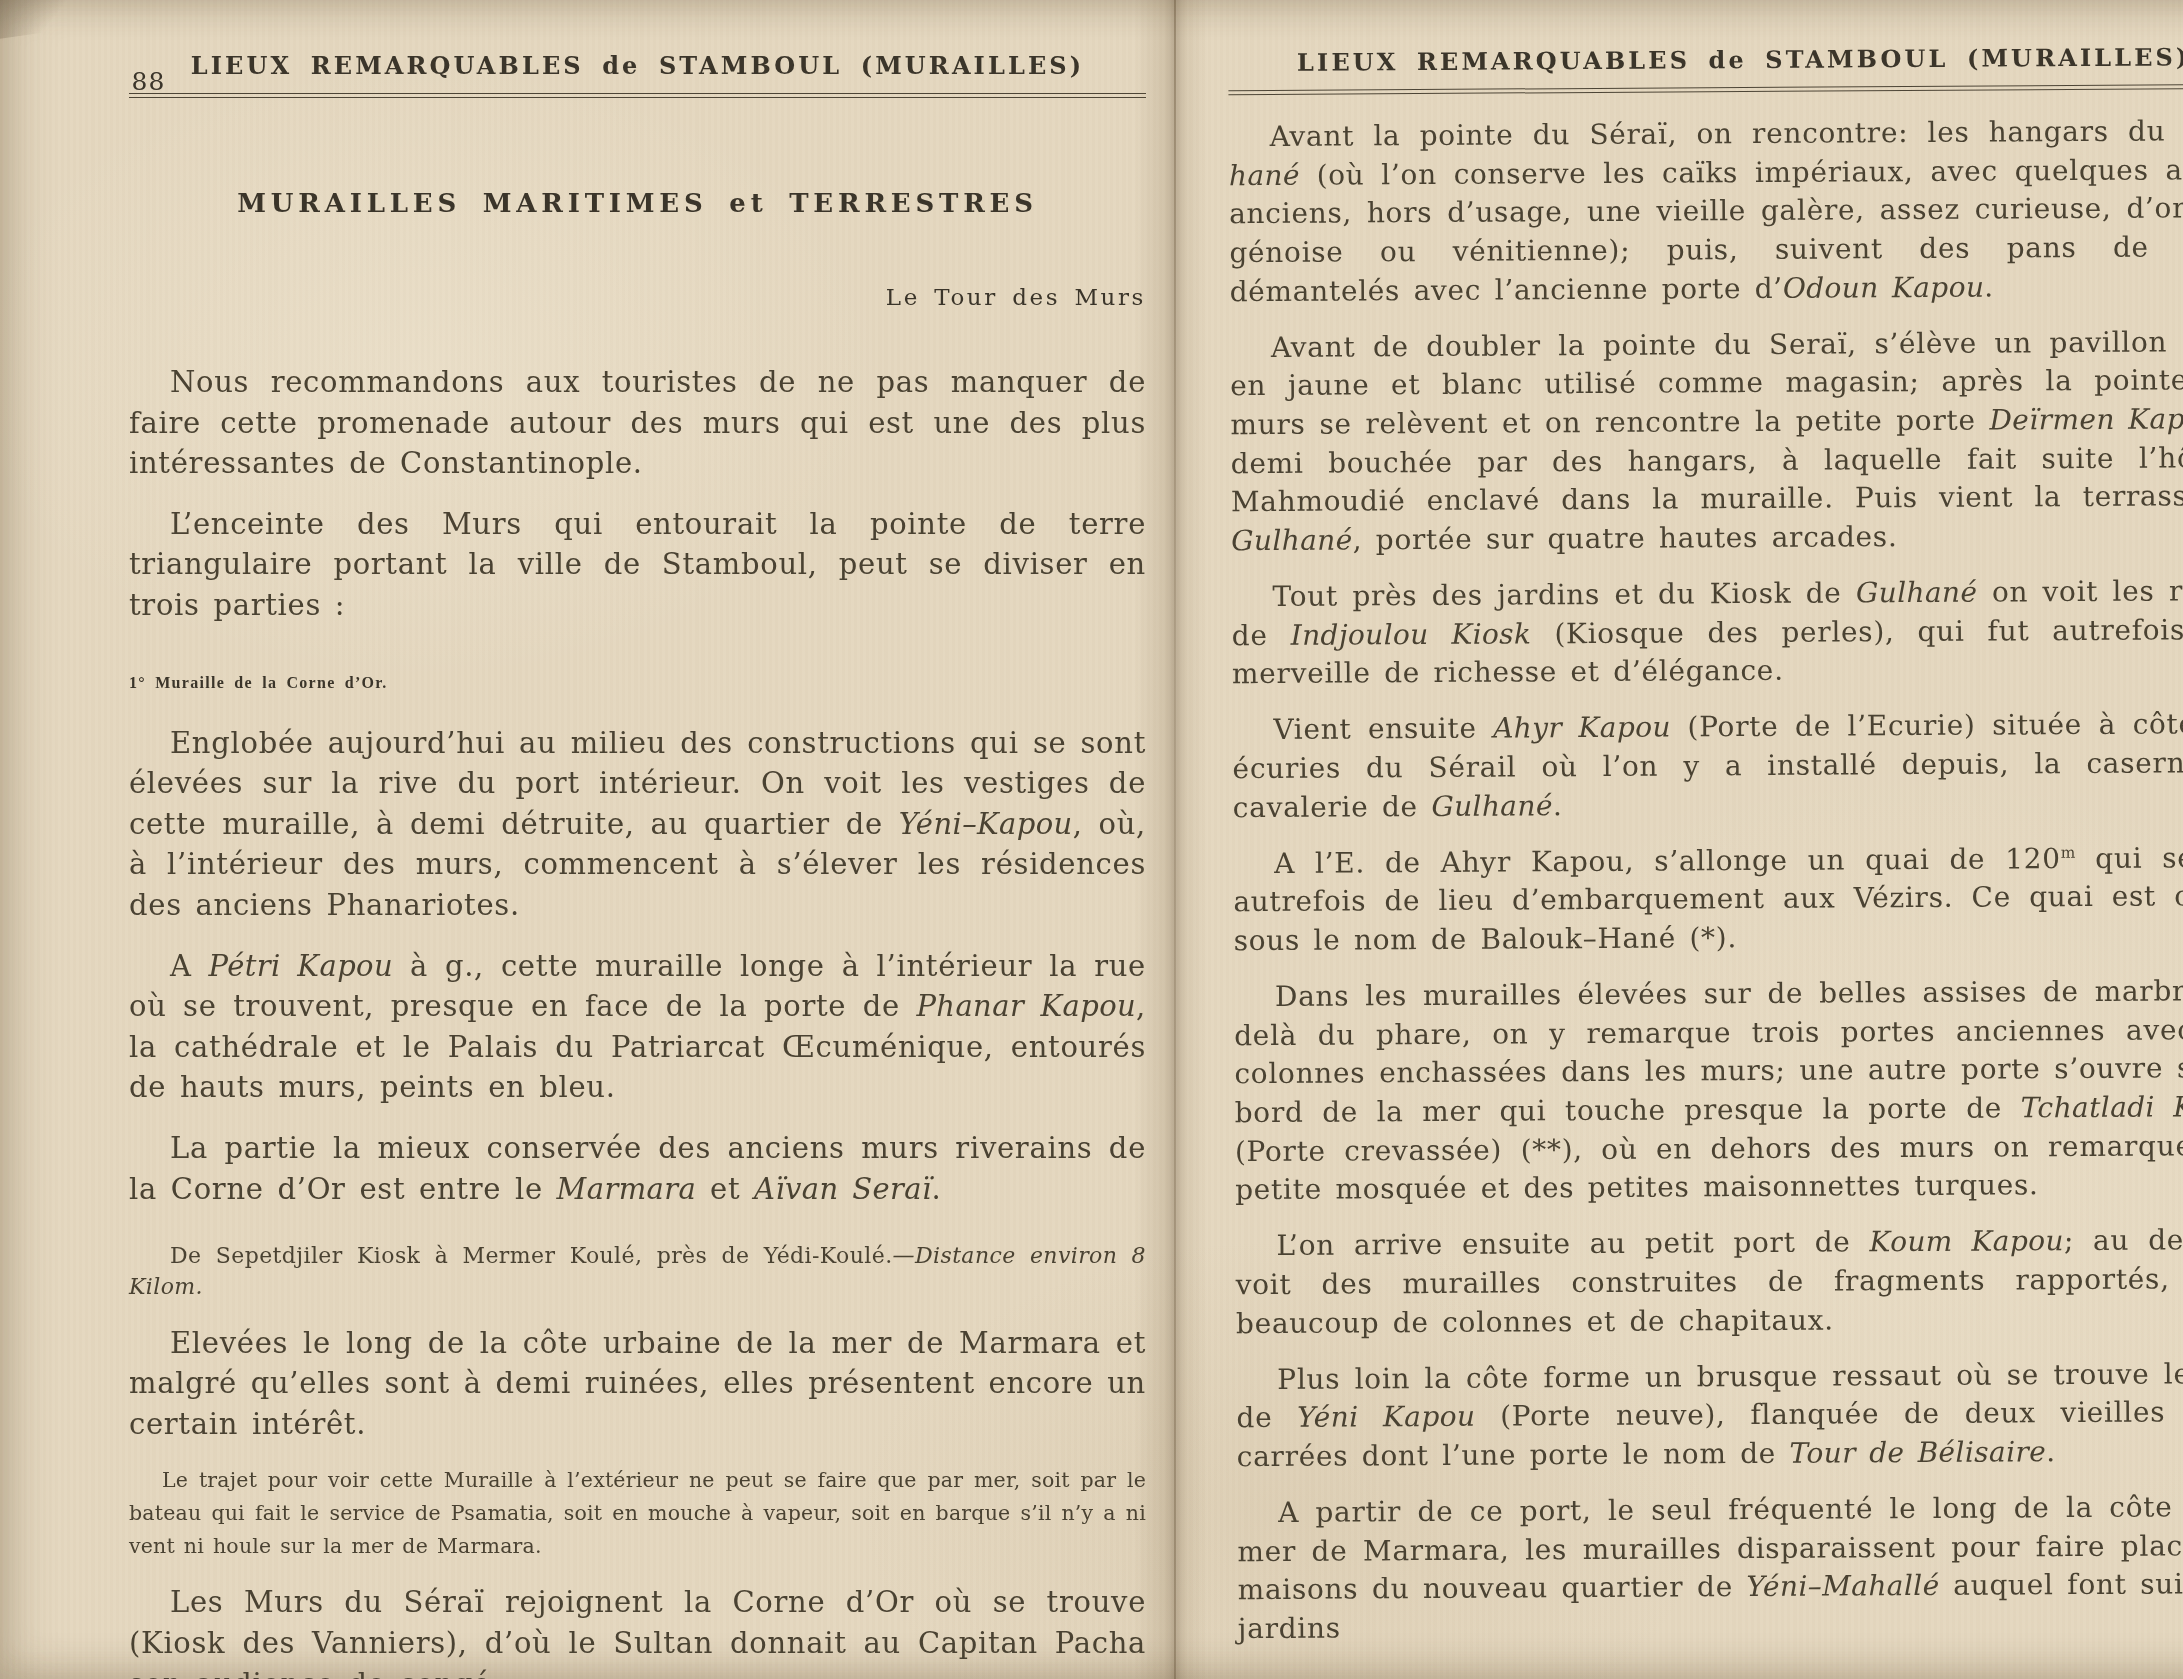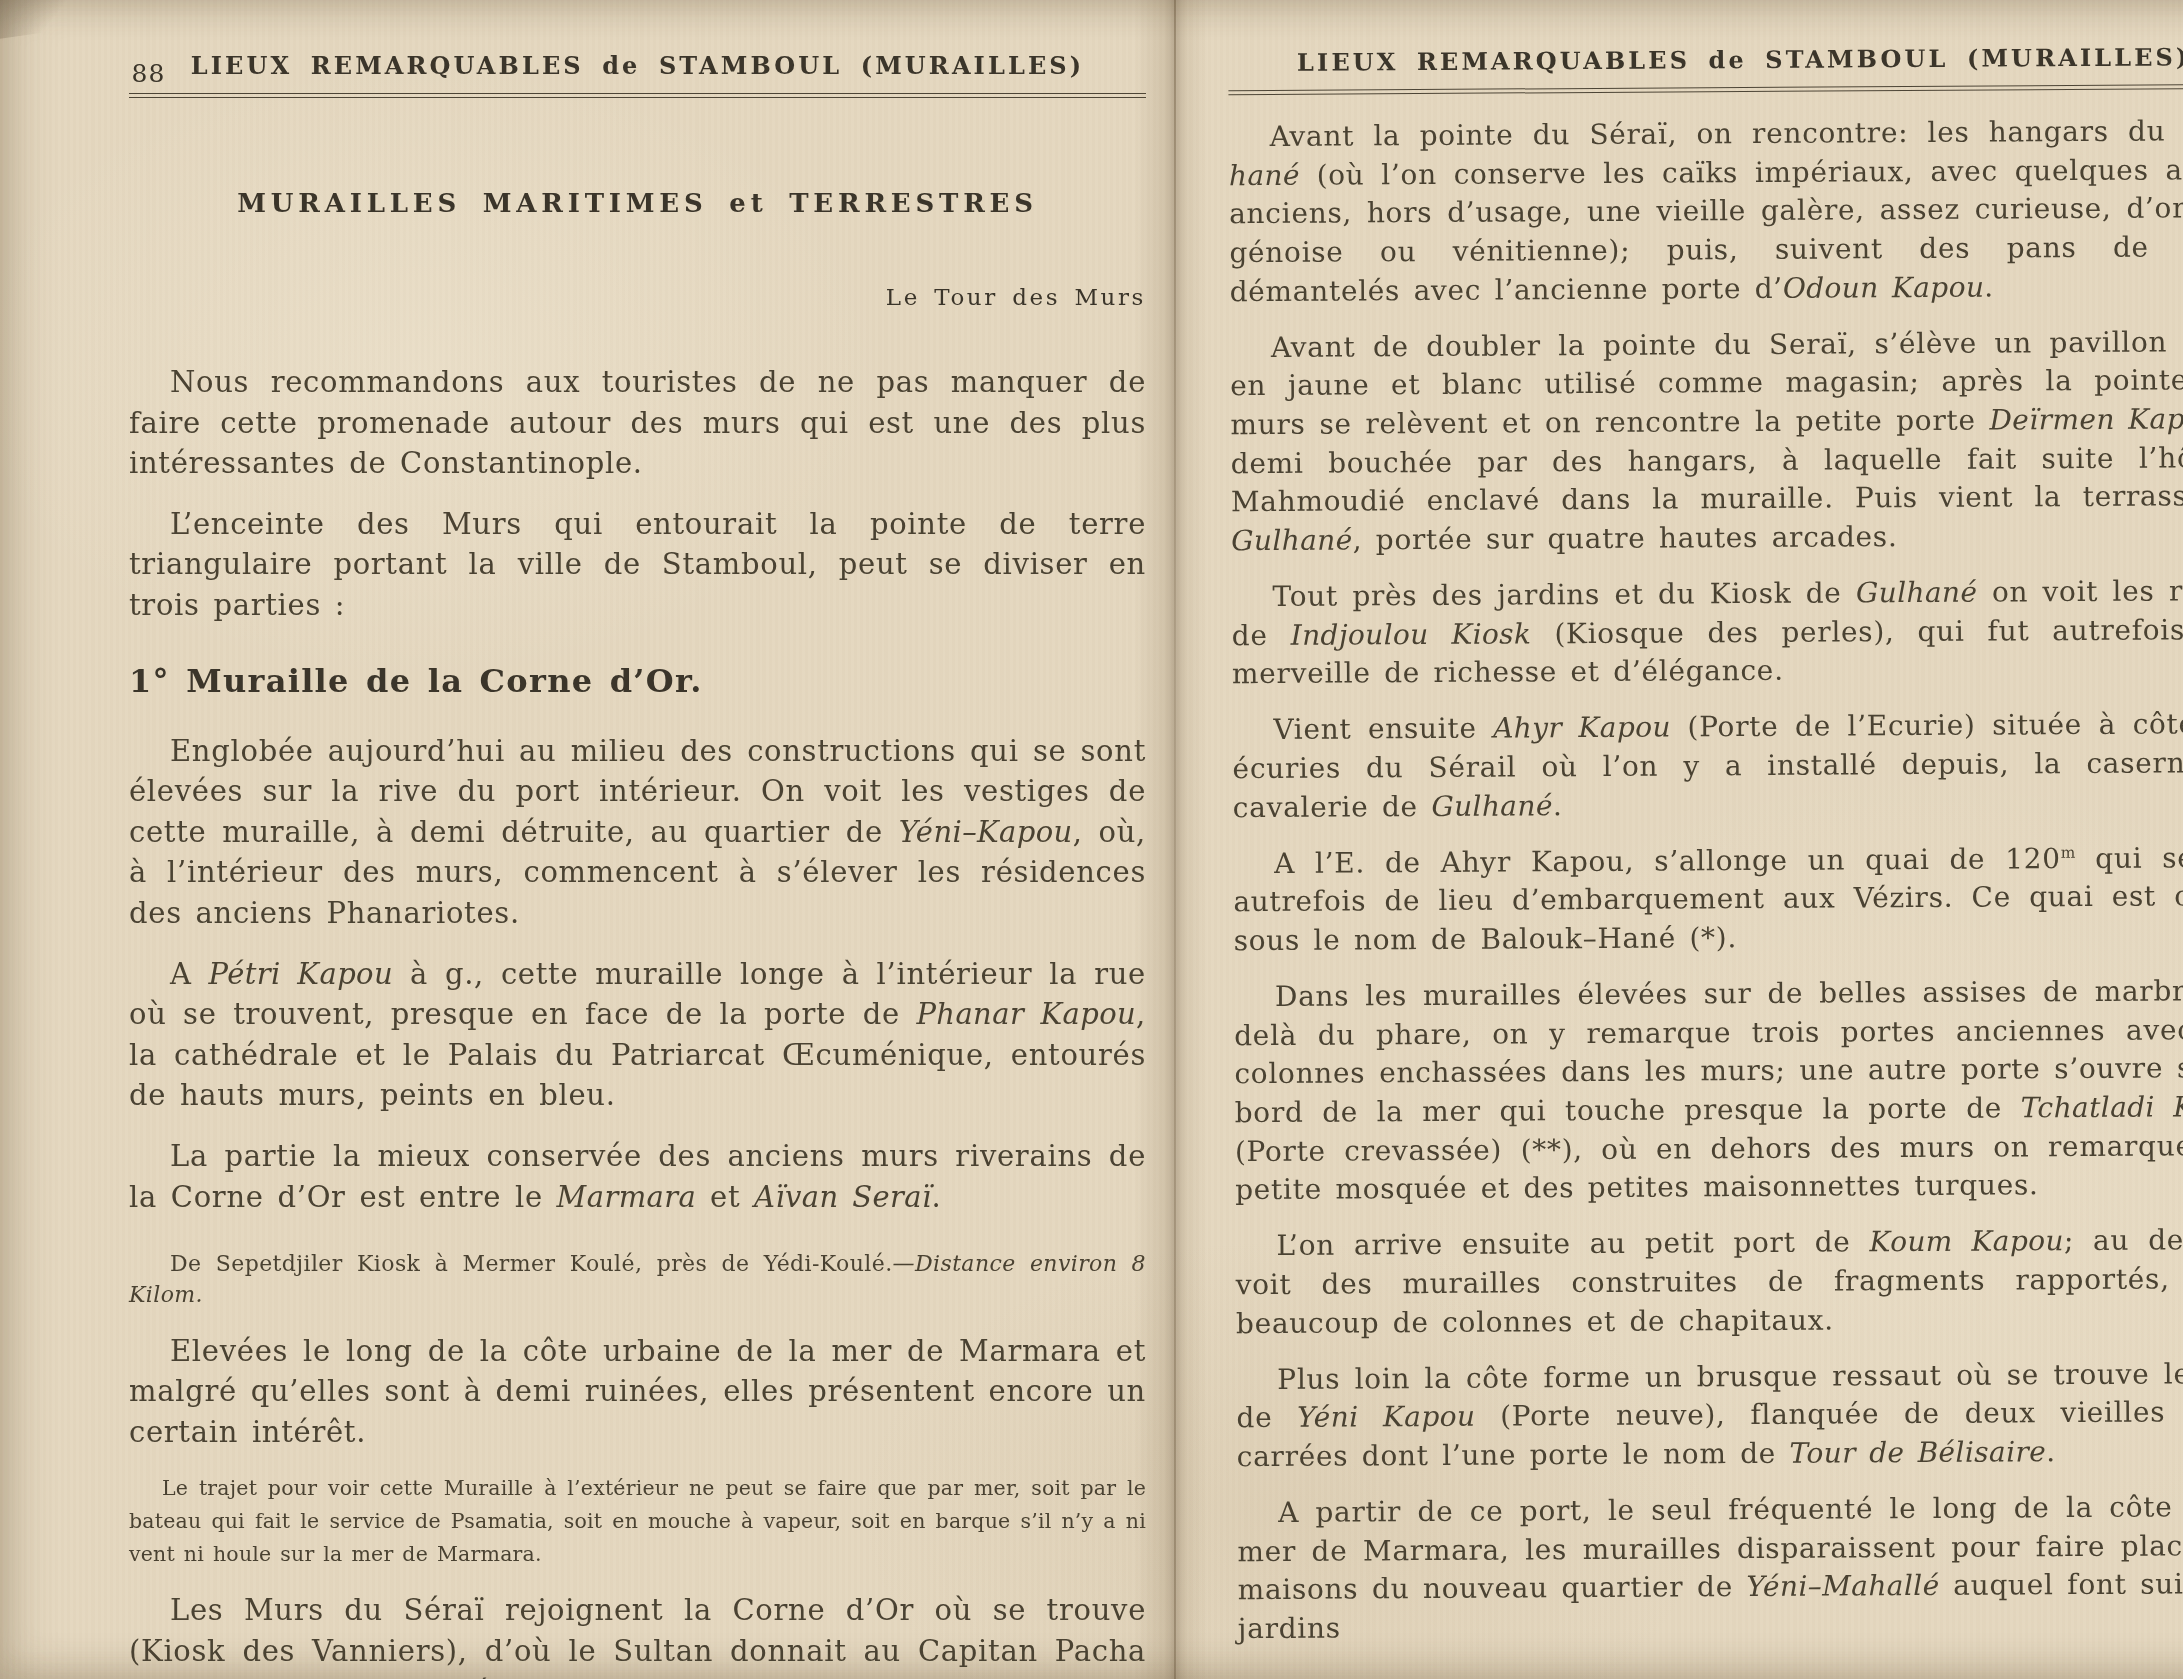--- a/index.html
+++ b/index.html
@@ -46,21 +46,21 @@
 
   .running-header{position:absolute;height:35px;white-space:nowrap;}
   .page.left  .running-header{top:51px;left:129px;width:1017px;}
   .page.right .running-header{top:45px;left:65px;width:1031px;}
   .header-title{
     position:absolute;left:50%;transform:translateX(-50%);
     font-weight:bold;font-size:24px;letter-spacing:3.1px;word-spacing:7px;
     color:var(--header-ink,#3b352a);
   }
   .pagenum{position:absolute;font-size:25px;letter-spacing:0.9px;color:var(--header-ink,#3b352a);}
-  .page.left  .pagenum{left:2.6px;top:8px;}
+  .page.left  .pagenum{left:2.6px;top:16px;}
 
   .header-rule{height:3.1px;border-top:1.7px solid var(--rule,#4d4536);border-bottom:0.9px solid var(--rule,#4d4536);position:absolute;}
   .page.left  .header-rule{top:93px;left:129px;width:1017px;}
   .page.right .header-rule{top:87px;left:65px;width:1031px;}
 
   .content-col{position:absolute;}
   .page.left  .content-col{top:101px;left:129px;width:1017px;}
   .page.right .content-col{top:90px;left:65px;width:1031px;}
 
   p{margin:0;}
@@ -71,22 +71,22 @@
   .t-sub{
     text-align:right;font-weight:normal;font-size:23px;letter-spacing:2.6px;word-spacing:4.4px;
     margin-top:66px;color:var(--header-ink,#3b352a);
   }
   .t-body{
     font-size:29px;line-height:1.40;text-align:justify;text-align-last:left;
     text-indent:41px;margin-top:20px;letter-spacing:0.7px;word-spacing:3.9px;
   }
   .t-sub + .t-body{margin-top:52px;}
   .t-heading{
-    font-size:32px;font-weight:bold;letter-spacing:1.3px;word-spacing:3.9px;
-    margin-top:36px;color:var(--header-ink,#3b352a);
+    font-size:16px;font-weight:bold;letter-spacing:1.3px;word-spacing:3.9px;
+    margin-top:48px;color:var(--header-ink,#3b352a);font-family:Liberation Serif, serif;
   }
   .t-heading + .t-body, .t-heading + .t-lede{margin-top:31px;}
   .t-lede{
     font-size:22px;line-height:1.42;text-align:justify;text-align-last:left;
     text-indent:41px;margin-top:31px;letter-spacing:0.4px;word-spacing:3.5px;
   }
   .t-small{
     font-size:20.5px;line-height:1.60;text-align:justify;text-align-last:left;
     text-indent:33px;margin-top:19.6px;letter-spacing:0.2px;word-spacing:2.2px;
   }

